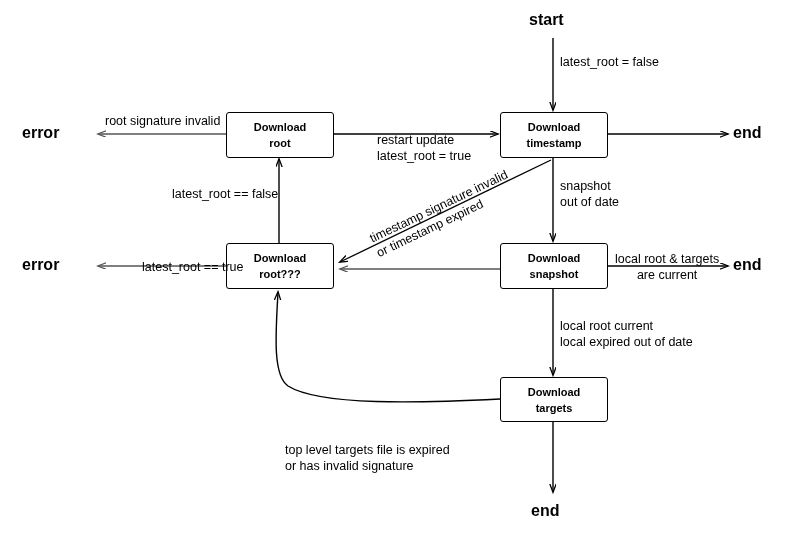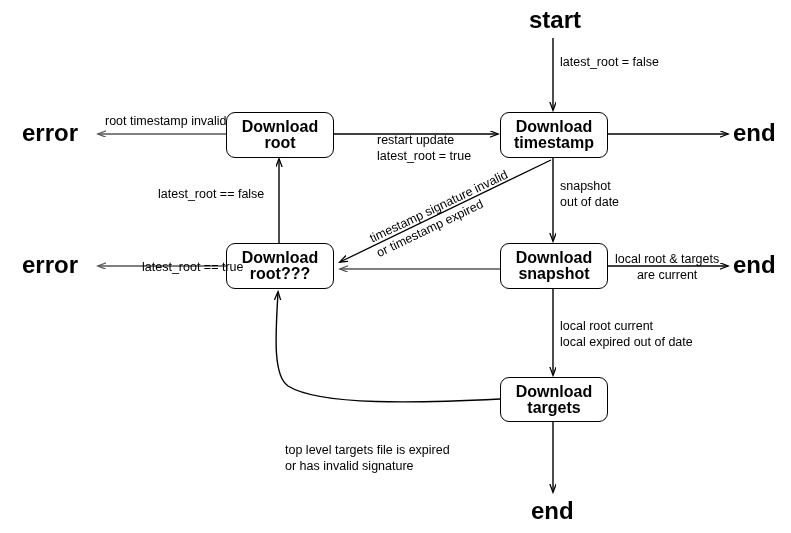--- a/index.html
+++ b/index.html
@@ -20,36 +20,36 @@
     position: absolute;
     left: 0;
     top: 0;
     width: 791px;
     height: 533px;
   }
   .node-box {
     position: absolute;
     box-sizing: border-box;
     border: 1.6px solid #000000;
-    border-radius: 9px;
+    border-radius: 3px;
     background: #ffffff;
     display: flex;
     align-items: center;
     justify-content: center;
     text-align: center;
     font-weight: bold;
-    font-size: 16px;
+    font-size: 11px;
     line-height: 16px;
     color: #000000;
     white-space: pre-line;
   }
   .terminal {
     position: absolute;
     font-weight: bold;
-    font-size: 24px;
+    font-size: 16px;
     line-height: 26px;
     color: #000000;
     white-space: nowrap;
   }
   .edge-label {
     position: absolute;
     font-size: 12.5px;
     line-height: 16px;
     color: #000000;
     white-space: pre-line;
@@ -124,33 +124,33 @@
 root???</div>
 
   <div class="node-box" style="left:500px; top:243px; width:108px; height:46px;">Download
 snapshot</div>
 
   <div class="node-box" style="left:500px; top:377px; width:108px; height:45px;">Download
 targets</div>
 
   <div class="edge-label" style="left:560px; top:54px;">latest_root = false</div>
 
-  <div class="edge-label" style="left:105px; top:113px;">root timestamp invalid</div>
+  <div class="edge-label" style="left:105px; top:113px;">root signature invalid</div>
 
   <div class="edge-label" style="left:377px; top:113px;margin-top:19px;">restart update
 latest_root = true</div>
 
 
   <div class="edge-label" style="left:560px; top:178px;">snapshot
 out of date</div>
 
   <div class="edge-label rot" style="left:367px; top:232px;">timestamp signature invalid
 or timestamp expired</div>
 
-  <div class="edge-label" style="left:158px; top:186px;">latest_root == false</div>
+  <div class="edge-label" style="left:172px; top:186px;">latest_root == false</div>
 
   <div class="edge-label" style="left:114px; top:259px;margin-left:28px;">latest_root == true</div>
 
 
   <div class="edge-label" style="left:615px; top:251px;text-align:center;">local root &amp; targets
 are current</div>
 
   <div class="edge-label" style="left:560px; top:318px;">local root current
 local expired out of date</div>
 

